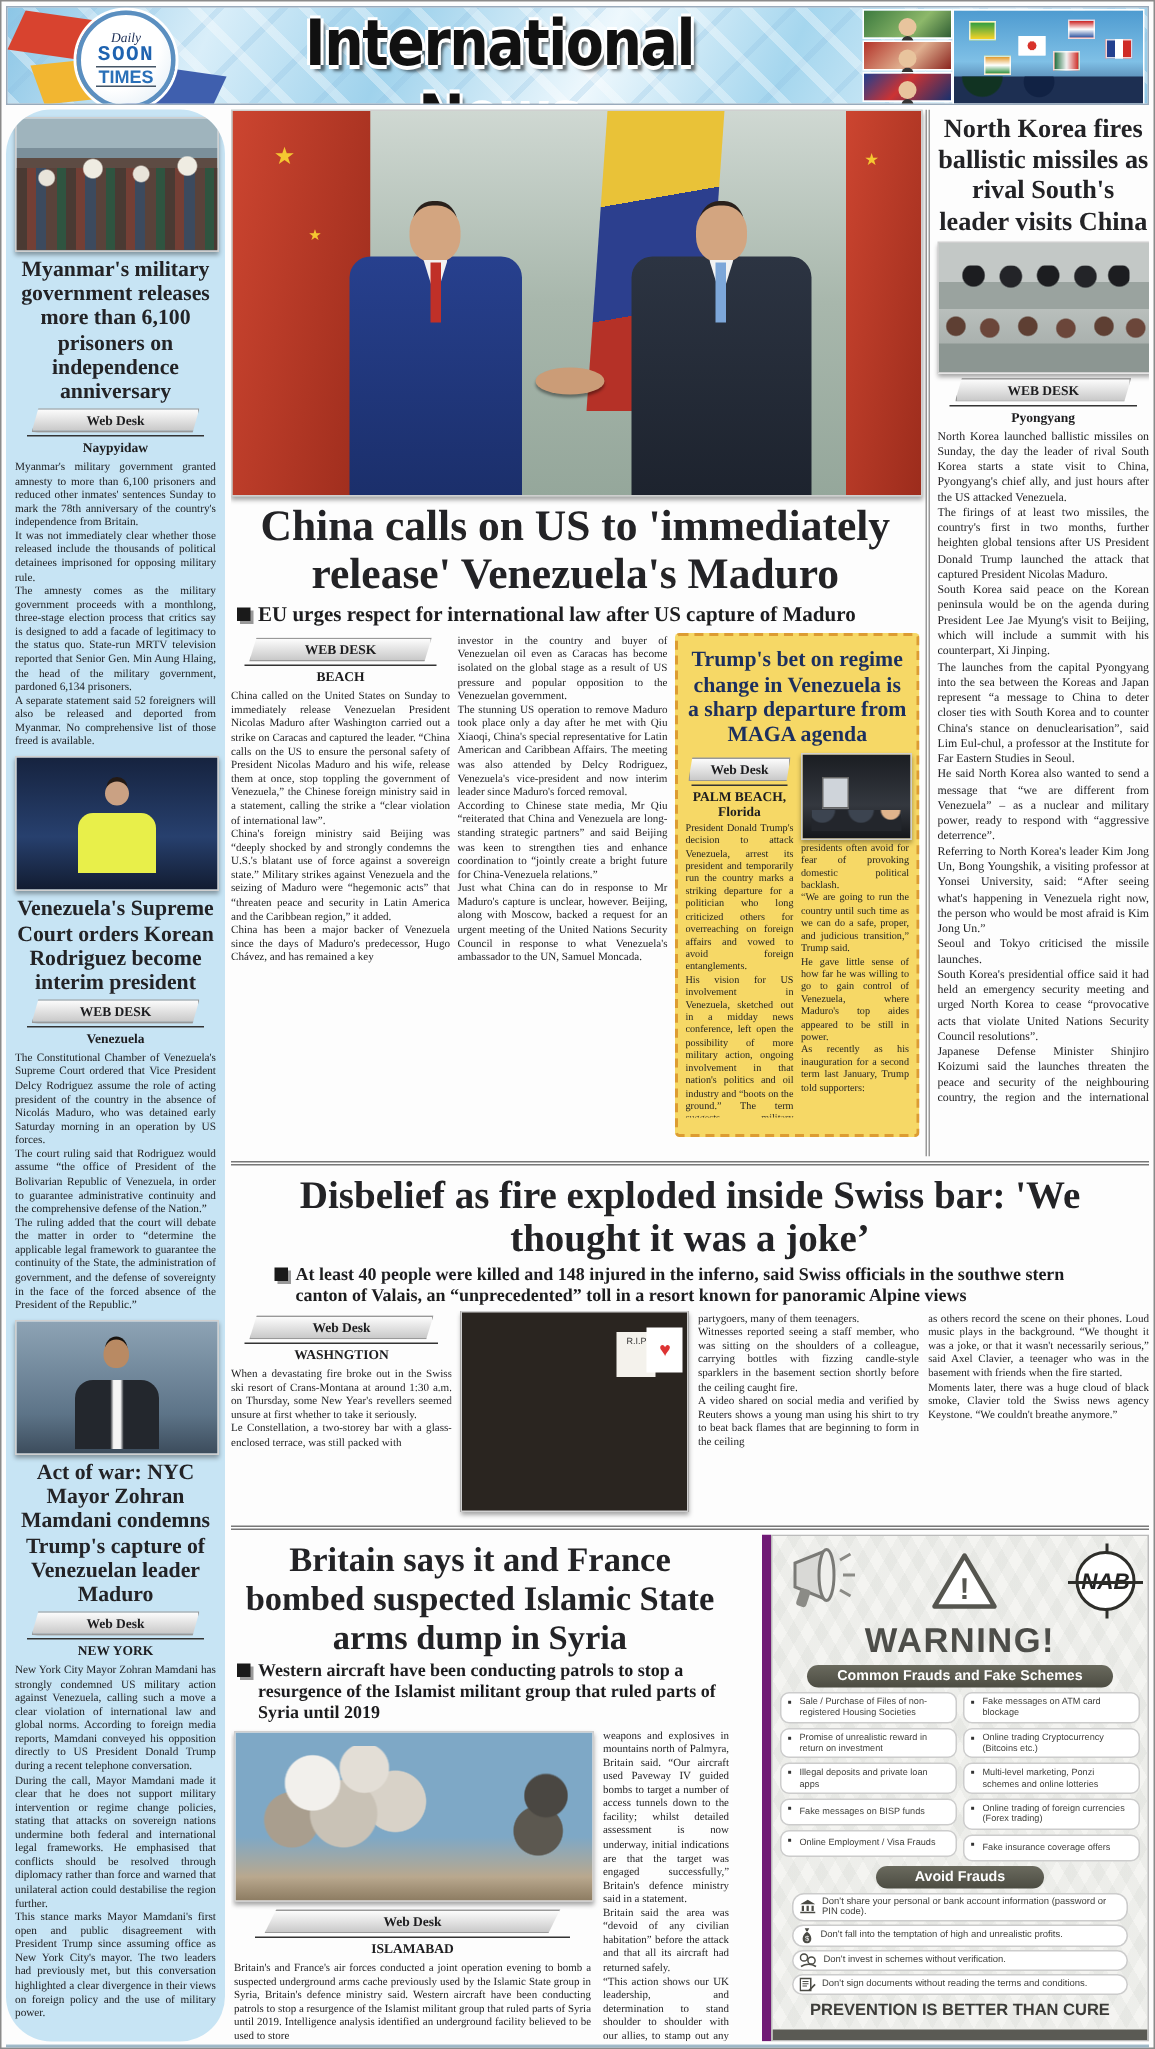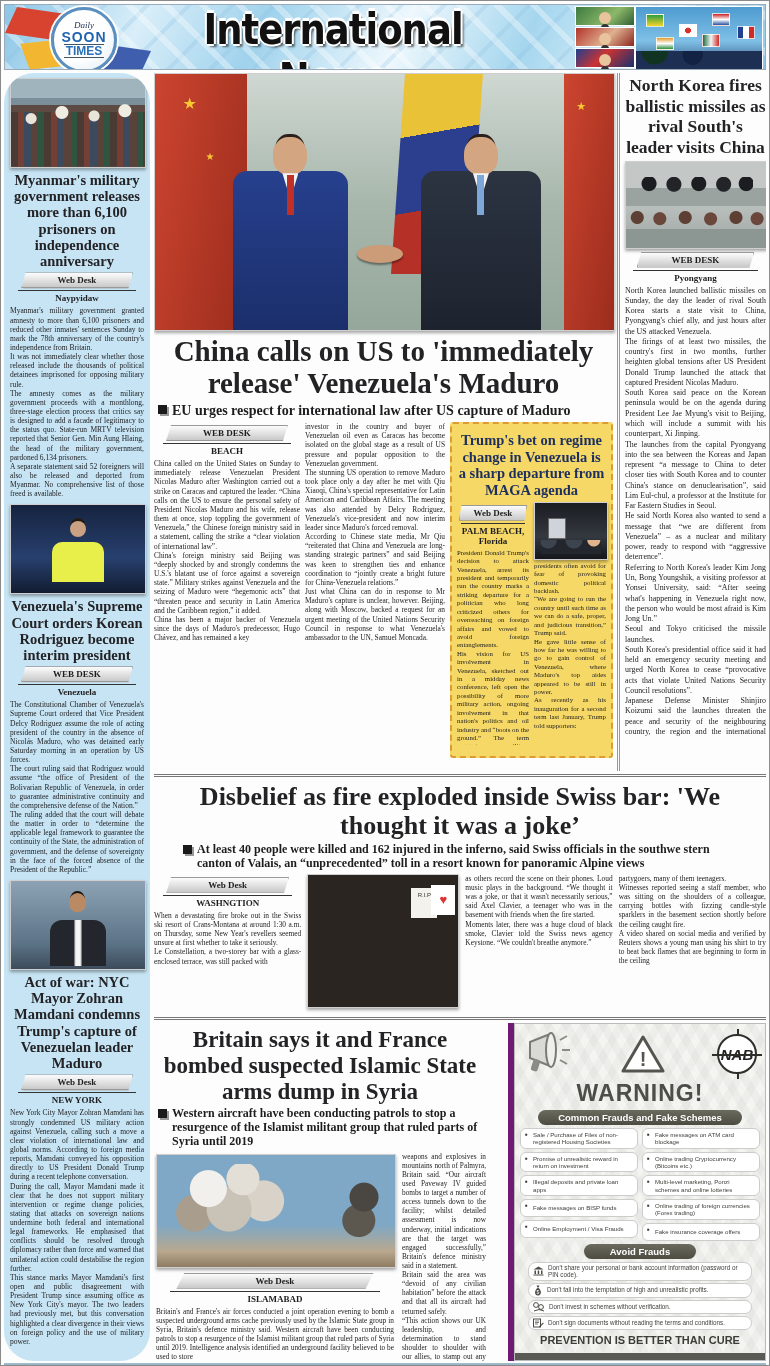--- a/index.html
+++ b/index.html
@@ -14,21 +14,21 @@
                repeating-linear-gradient(-45deg,rgba(140,190,225,.25) 0 4px,transparent 4px 30px);}
   .logo-wrap{position:absolute;left:40px;top:1px;width:78px;height:62px;}
   .ribbon{position:absolute;width:70px;height:26px;transform:skew(-25deg,8deg);}
   .ribbon.r1{background:#d8432f;left:-34px;top:6px;}
   .ribbon.r2{background:#f2b631;left:-20px;top:34px;transform:skew(20deg,-6deg);}
   .ribbon.r3{background:#3f5fae;left:30px;top:40px;}
   .logo-circle{position:absolute;left:6px;top:1px;width:60px;height:60px;border-radius:50%;
     background:radial-gradient(circle at 35% 30%,#ffffff 55%,#dceaf4);border:3px solid #5b8fc0;
     box-shadow:0 0 0 2px #fff;display:flex;flex-direction:column;align-items:center;justify-content:center;line-height:1;}
   .logo-daily{font-style:italic;font-size:9px;color:#1c2e55;}
-  .logo-soon{font-family:Liberation Sans, sans-serif;font-weight:bold;font-size:14px;color:#1f63b0;letter-spacing:1px;}
+  .logo-soon{font-family:Liberation Mono, monospace;font-weight:bold;font-size:14px;color:#1f63b0;letter-spacing:1px;}
   .logo-times{font-family:"Liberation Sans",sans-serif;font-weight:bold;font-size:12px;color:#2a70b8;
     text-shadow:0 0 1px #fff;border-top:1px solid #456;border-bottom:1px solid #456;padding:0 2px;}
   .logo-bar{margin-top:1px;background:#222;color:#fff;font-family:"Liberation Sans",sans-serif;font-size:3.5px;padding:0 3px;}
   .mast-title{position:absolute;left:148px;top:6px;width:360px;text-align:center;
     font-family:"DejaVu Sans",sans-serif;font-weight:bold;font-size:37px;letter-spacing:-1px;color:#111;
     text-shadow:-2px 0 0 #fff,2px 0 0 #fff,0 -2px 0 #fff,0 2px 0 #fff,3px 3px 2px rgba(0,0,0,.55);
     transform:scaleY(1.15);}
   .mast-photos{position:absolute;right:130px;top:1px;width:60px;height:62px;display:flex;flex-direction:column;gap:1px;}
   .mini-photo{flex:1;position:relative;border:1px solid #fff;}
   .mini-photo.p1{background:linear-gradient(135deg,#3c7a3f,#8db86a 60%,#2f5d33);}
@@ -344,41 +344,41 @@
 “Our government lodged a strong protest with North Korea and strongly condemned it,” Koizumi said in a statement.</div>
         </div>
       </div>
 
       <hr class="sep">
 
       <div class="swiss">
         <div class="hl">Disbelief as fire exploded inside Swiss bar: 'We thought it was a joke’</div>
         <div class="subhead">
           <span class="sq"></span>
-          <span style="max-width:540px;">At least 40 people were killed and 162 injured in the inferno, said Swiss officials in the southwe stern canton of Valais, an “unprecedented” toll in a resort known for panoramic Alpine views</span>
+          <span style="max-width:540px;">At least 40 people were killed and 148 injured in the inferno, said Swiss officials in the southwe stern canton of Valais, an “unprecedented” toll in a resort known for panoramic Alpine views</span>
         </div>
         <div class="swiss-cols">
           <div class="scol">
             <div class="badge">Web Desk</div>
             <div class="dateline">WASHNGTION</div>
             <div class="bt" style="max-height:96px;">When a devastating fire broke out in the Swiss ski resort of Crans-Montana at around 1:30 a.m. on Thursday, some New Year's revellers seemed unsure at first whether to take it seriously.
 Le Constellation, a two-storey bar with a glass-enclosed terrace, was still packed with</div>
           </div>
           <div class="photo swiss-photo">
             <div class="swiss-rip">R.I.P</div>
             <div class="swiss-heart">♥</div>
           </div>
           <div class="scol">
-            <div class="bt" style="max-height:138px;">as others record the scene on their phones. Loud music plays in the background. “We thought it was a joke, or that it wasn't necessarily serious,” said Axel Clavier, a teenager who was in the basement with friends when the fire started.
-Moments later, there was a huge cloud of black smoke, Clavier told the Swiss news agency Keystone. “We couldn't breathe anymore.”</div>
-          </div>
-          <div class="scol">
             <div class="bt" style="max-height:138px;">partygoers, many of them teenagers.
 Witnesses reported seeing a staff member, who was sitting on the shoulders of a colleague, carrying bottles with fizzing candle-style sparklers in the basement section shortly before the ceiling caught fire.
 A video shared on social media and verified by Reuters shows a young man using his shirt to try to beat back flames that are beginning to form in the ceiling</div>
+          </div>
+          <div class="scol">
+            <div class="bt" style="max-height:138px;">as others record the scene on their phones. Loud music plays in the background. “We thought it was a joke, or that it wasn't necessarily serious,” said Axel Clavier, a teenager who was in the basement with friends when the fire started.
+Moments later, there was a huge cloud of black smoke, Clavier told the Swiss news agency Keystone. “We couldn't breathe anymore.”</div>
           </div>
         </div>
       </div>
 
       <hr class="sep">
 
       <div class="bottom-row">
 
         <div class="britain">
           <div class="hl">Britain says it and France bombed suspected Islamic State arms dump in Syria</div>

